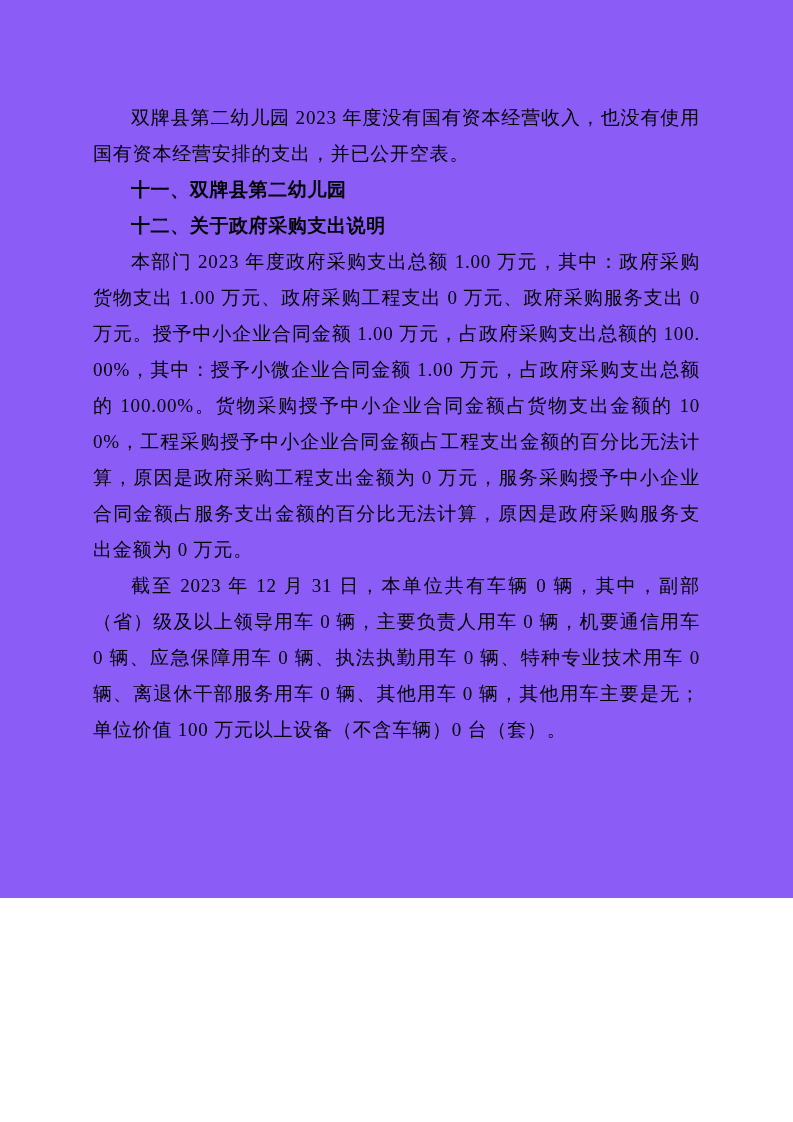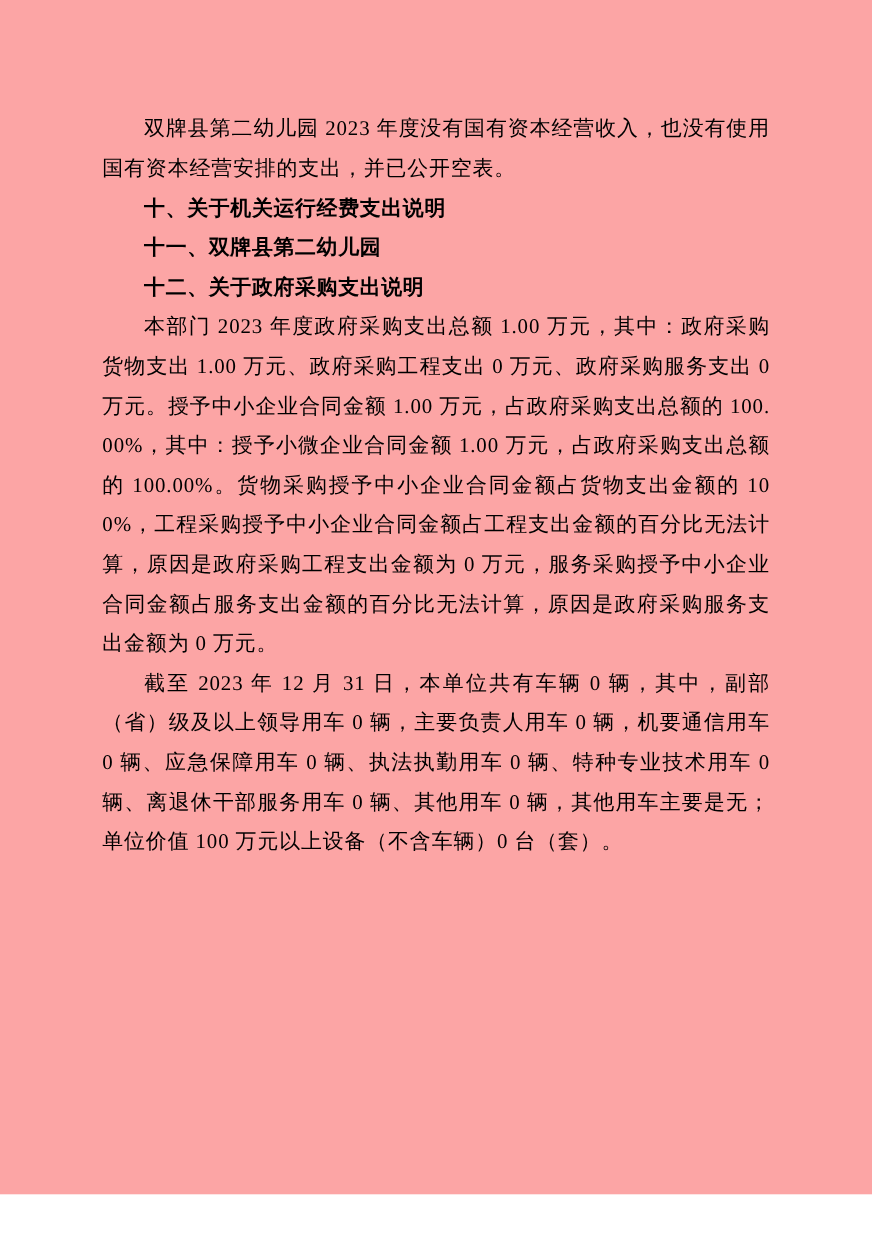--- a/index.html
+++ b/index.html
@@ -3,23 +3,23 @@
 <meta charset="utf-8">
 <style>
   html, body {
     margin: 0;
     padding: 0;
     background: #ffffff;
   }
   .page {
     position: relative;
     width: 793px;
-    height: 1086px;
+    height: 898px;
     margin: 0 auto;
-    background: #fca5a5;
+    background: #8b5cf6;
     box-sizing: border-box;
     padding: 100px 93px 0 93px;
     color: #000000;
     font-family: "Liberation Serif", "DejaVu Serif", serif;
     font-size: 19px;
     line-height: 36px;
     overflow: hidden;
   }
   .doc-body p {
     margin: 0;
@@ -36,21 +36,20 @@
   }
 </style>
 </head>
 <body>
 
 <div class="page">
   <div class="doc-body">
 
     <p>双牌县第二幼儿园 2023 年度没有国有资本经营收入，也没有使用国有资本经营安排的支出，并已公开空表。</p>
 
-    <p class="heading">十、关于机关运行经费支出说明</p>
 
 
     <p class="heading">十一、双牌县第二幼儿园</p>
 
 
     <p class="heading">十二、关于政府采购支出说明</p>
 
     <p>本部门 2023 年度政府采购支出总额 1.00 万元，其中：政府采购货物支出 1.00 万元、政府采购工程支出 0 万元、政府采购服务支出 0 万元。授予中小企业合同金额 1.00 万元，占政府采购支出总额的 100.00%，其中：授予小微企业合同金额 1.00 万元，占政府采购支出总额的 100.00%。货物采购授予中小企业合同金额占货物支出金额的 100%，工程采购授予中小企业合同金额占工程支出金额的百分比无法计算，原因是政府采购工程支出金额为 0 万元，服务采购授予中小企业合同金额占服务支出金额的百分比无法计算，原因是政府采购服务支出金额为 0 万元。</p>
 
 

